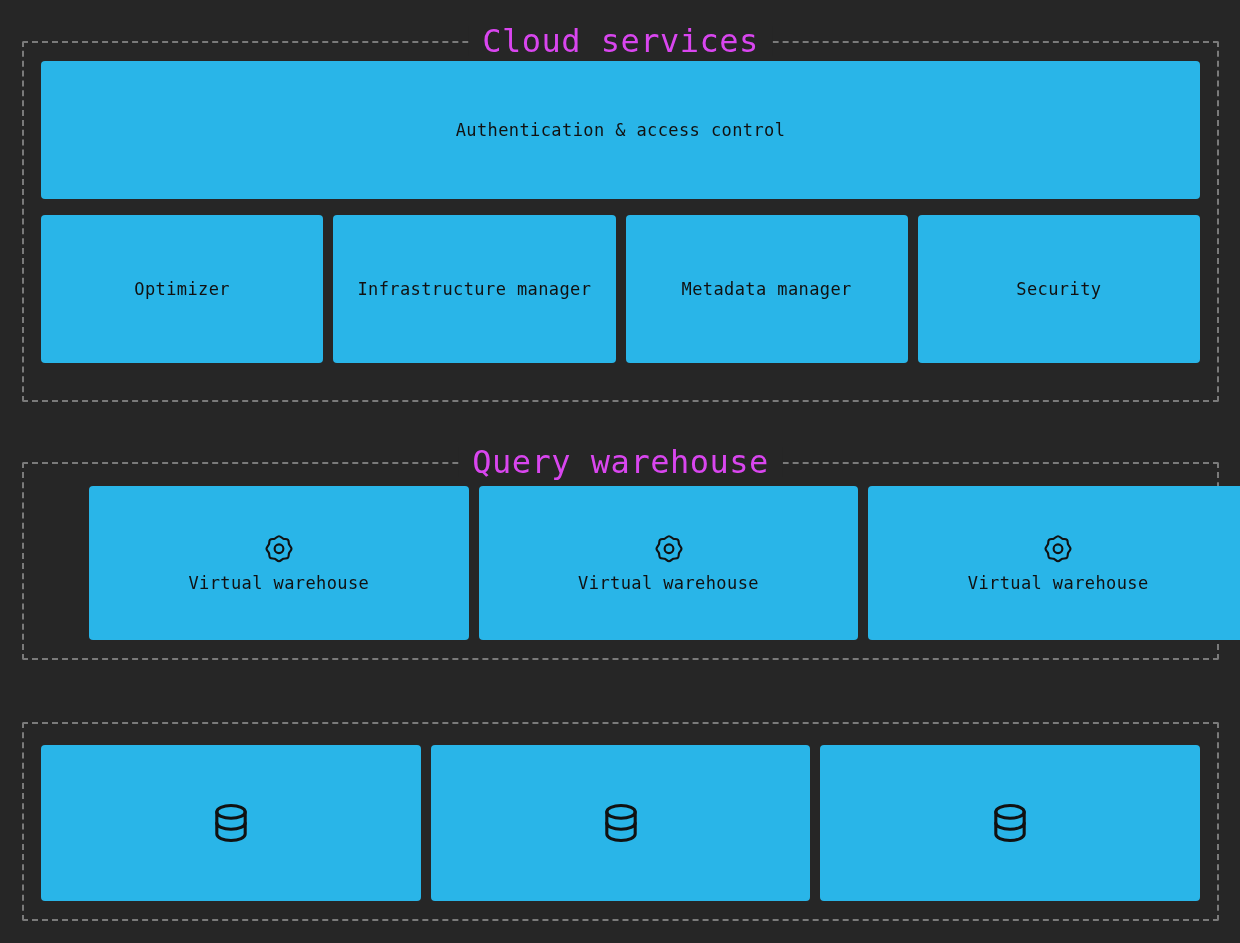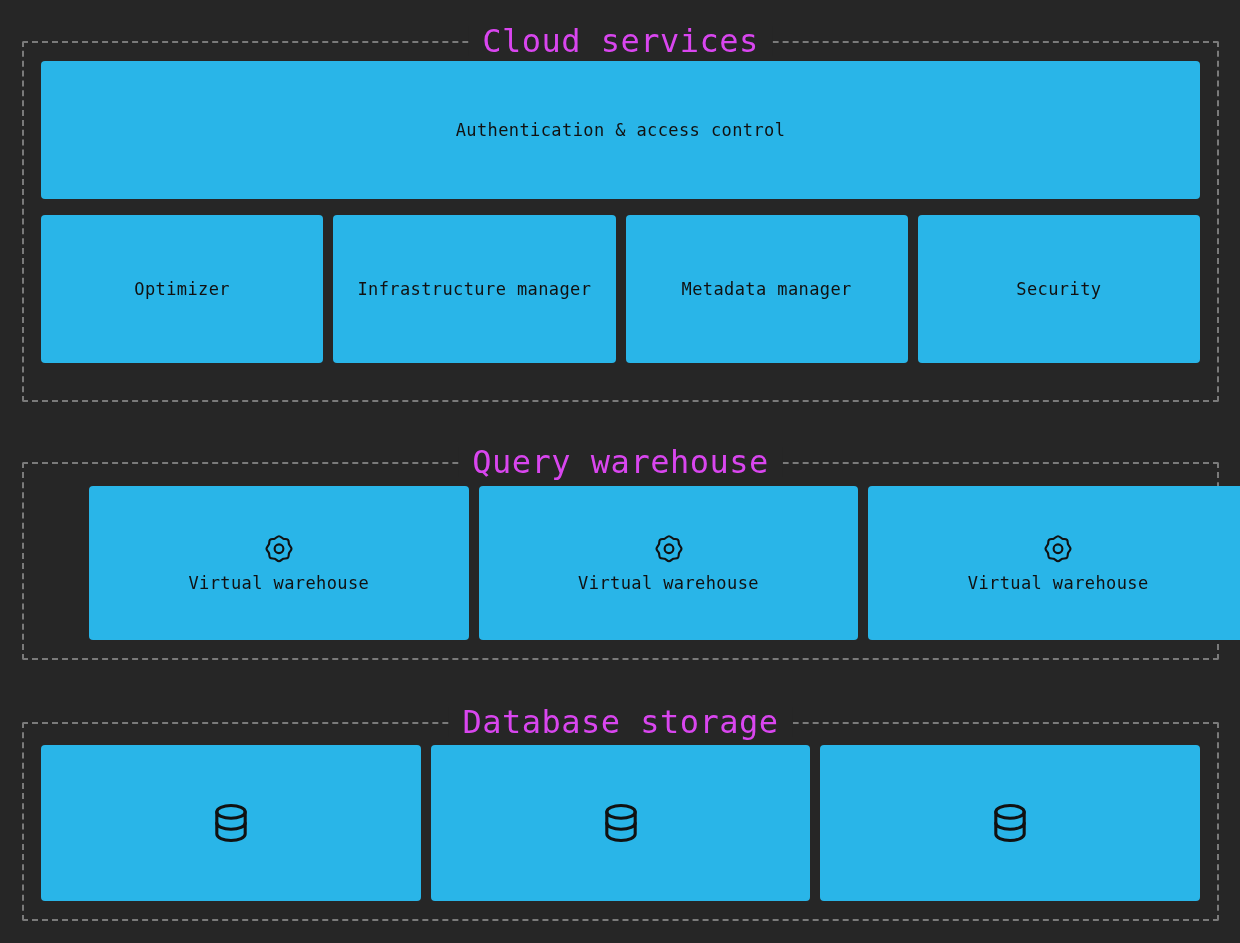--- a/index.html
+++ b/index.html
@@ -192,21 +192,20 @@
             </svg>
           </span>
           <span class="node-label">Virtual warehouse</span>
         </div>
 
       </div>
     </div>
   </section>
 
   <section class="group" id="group-database-storage">
-    <div class="group-title">Database storage</div>
     <div class="group-body">
 
       <div class="row row-stores">
 
         <div class="node">
           <span class="icon" style="margin-bottom:0">
             <svg width="46" height="46" viewBox="0 0 24 24" fill="none" stroke="#111111" stroke-width="1.6" stroke-linecap="round" stroke-linejoin="round">
               <ellipse cx="12" cy="6.2" rx="7.4" ry="3.3"></ellipse>
               <path d="M4.6 6.2v11.6c0 1.82 3.31 3.3 7.4 3.3s7.4-1.48 7.4-3.3V6.2"></path>
               <path d="M4.6 12c0 1.82 3.31 3.3 7.4 3.3s7.4-1.48 7.4-3.3"></path>

